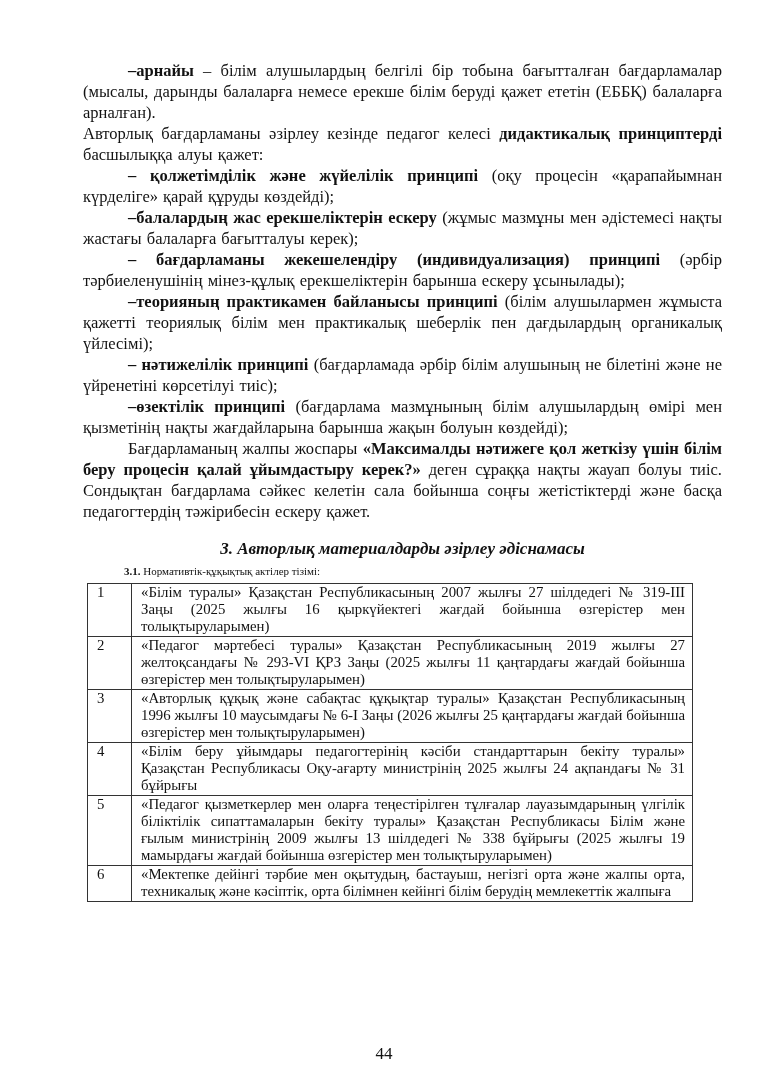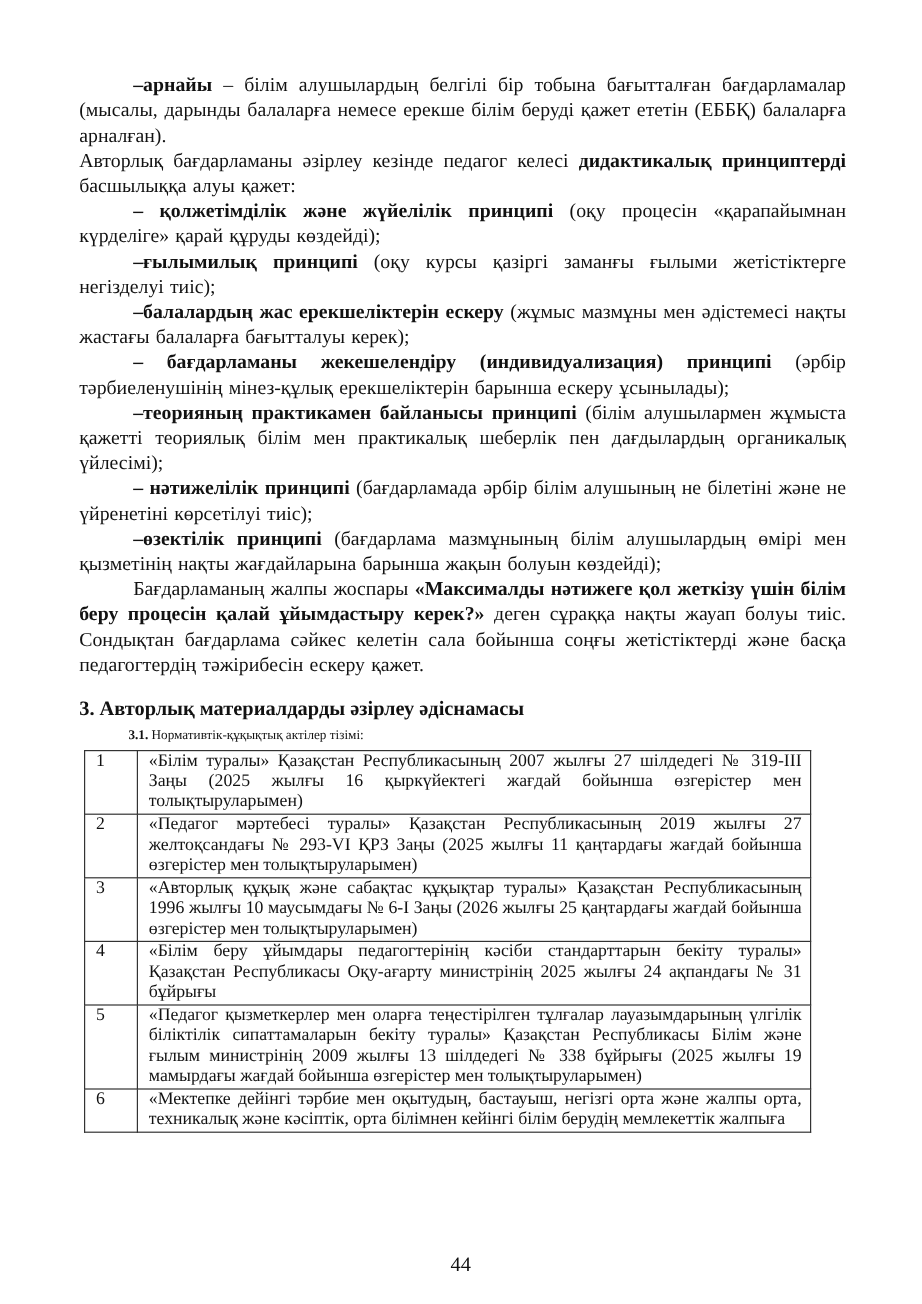--- a/index.html
+++ b/index.html
@@ -11,39 +11,40 @@
     position: relative;
     width: 768px;
     height: 1087px;
     background: #ffffff;
     overflow: hidden;
     font-family: "Liberation Serif", "DejaVu Serif", serif;
     color: #121212;
   }
   .content {
     position: absolute;
-    left: 66px;
+    left: 83px;
     top: 60px;
     width: 639px;
   }
   .para {
     margin: 0;
     text-align: justify;
     font-size: 16.5px;
     line-height: 21px;
     word-spacing: 1px;
   }
   .para.indent { text-indent: 45px; }
   .b { font-weight: bold; }
   .section-heading {
     margin: 16px 0 0 0;
-    text-align: left;
+    text-align: center;
     font-weight: bold;
     font-size: 17px;
     line-height: 22px;
+    font-style: italic;
   }
   .sub-heading {
     margin: 0;
     font-size: 11px;
     line-height: 22px;
     text-indent: 41px;
     text-align: left;
   }
   .sub-heading .num { font-weight: bold; }
   table.acts {
@@ -83,21 +84,20 @@
 </head>
 <body>
 
 <div class="page">
   <div class="content">
 
     <div>
         <p class="para indent"><span class="b">–арнайы</span><span> – білім алушылардың белгілі бір тобына бағытталған бағдарламалар (мысалы, дарынды балаларға немесе ерекше білім беруді қажет ететін (ЕББҚ) балаларға арналған).</span></p>
         <p class="para"><span>Авторлық бағдарламаны әзірлеу кезінде педагог келесі </span><span class="b">дидактикалық принциптерді</span><span> басшылыққа алуы қажет:</span></p>
         <p class="para indent"><span class="b">– қолжетімділік және жүйелілік принципі</span><span> (оқу процесін «қарапайымнан күрделіге» қарай құруды көздейді);</span></p>
-        <p class="para indent"><span class="b">–ғылымилық принципі</span><span> (оқу курсы қазіргі заманғы ғылыми жетістіктерге негізделуі тиіс);</span></p>
         <p class="para indent"><span class="b">–балалардың жас ерекшеліктерін ескеру</span><span> (жұмыс мазмұны мен әдістемесі нақты жастағы балаларға бағытталуы керек);</span></p>
         <p class="para indent"><span class="b">– бағдарламаны жекешелендіру (индивидуализация) принципі</span><span> (әрбір тәрбиеленушінің мінез-құлық ерекшеліктерін барынша ескеру ұсынылады);</span></p>
         <p class="para indent"><span class="b">–теорияның практикамен байланысы принципі</span><span> (білім алушылармен жұмыста қажетті теориялық білім мен практикалық шеберлік пен дағдылардың органикалық үйлесімі);</span></p>
         <p class="para indent"><span class="b">– нәтижелілік принципі</span><span> (бағдарламада әрбір білім алушының не білетіні және не үйренетіні көрсетілуі тиіс);</span></p>
         <p class="para indent"><span class="b">–өзектілік принципі</span><span> (бағдарлама мазмұнының білім алушылардың өмірі мен қызметінің нақты жағдайларына барынша жақын болуын көздейді);</span></p>
         <p class="para indent"><span>Бағдарламаның жалпы жоспары </span><span class="b">«Максималды нәтижеге қол жеткізу үшін білім беру процесін қалай ұйымдастыру керек?»</span><span> деген сұраққа нақты жауап болуы тиіс. Сондықтан бағдарлама сәйкес келетін сала бойынша соңғы жетістіктерді және басқа педагогтердің тәжірибесін ескеру қажет.</span></p>
       </div>
 
     <h3 class="section-heading">3. Авторлық материалдарды әзірлеу әдіснамасы</h3>
 

